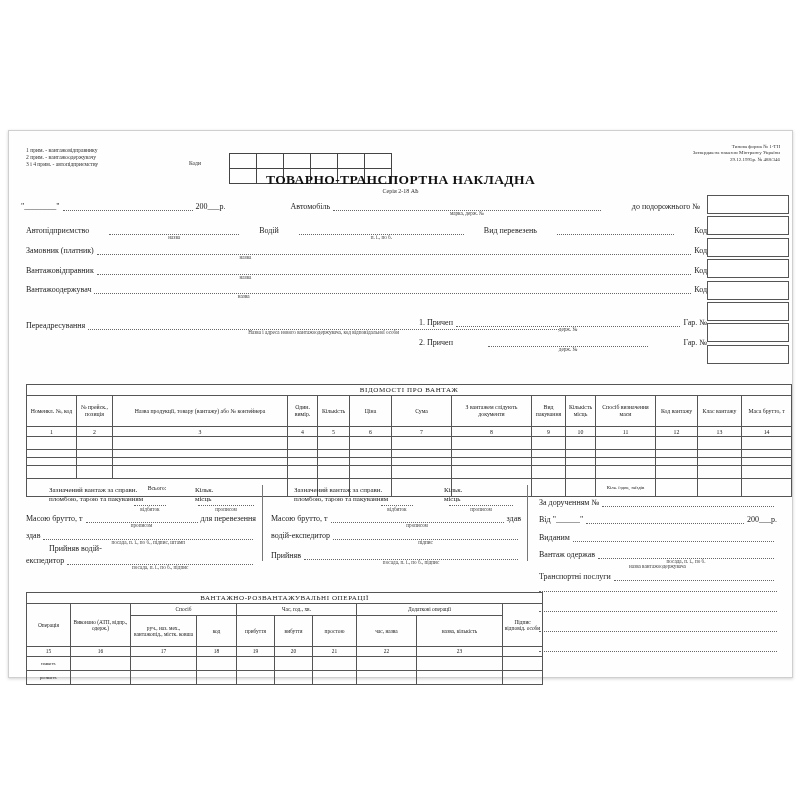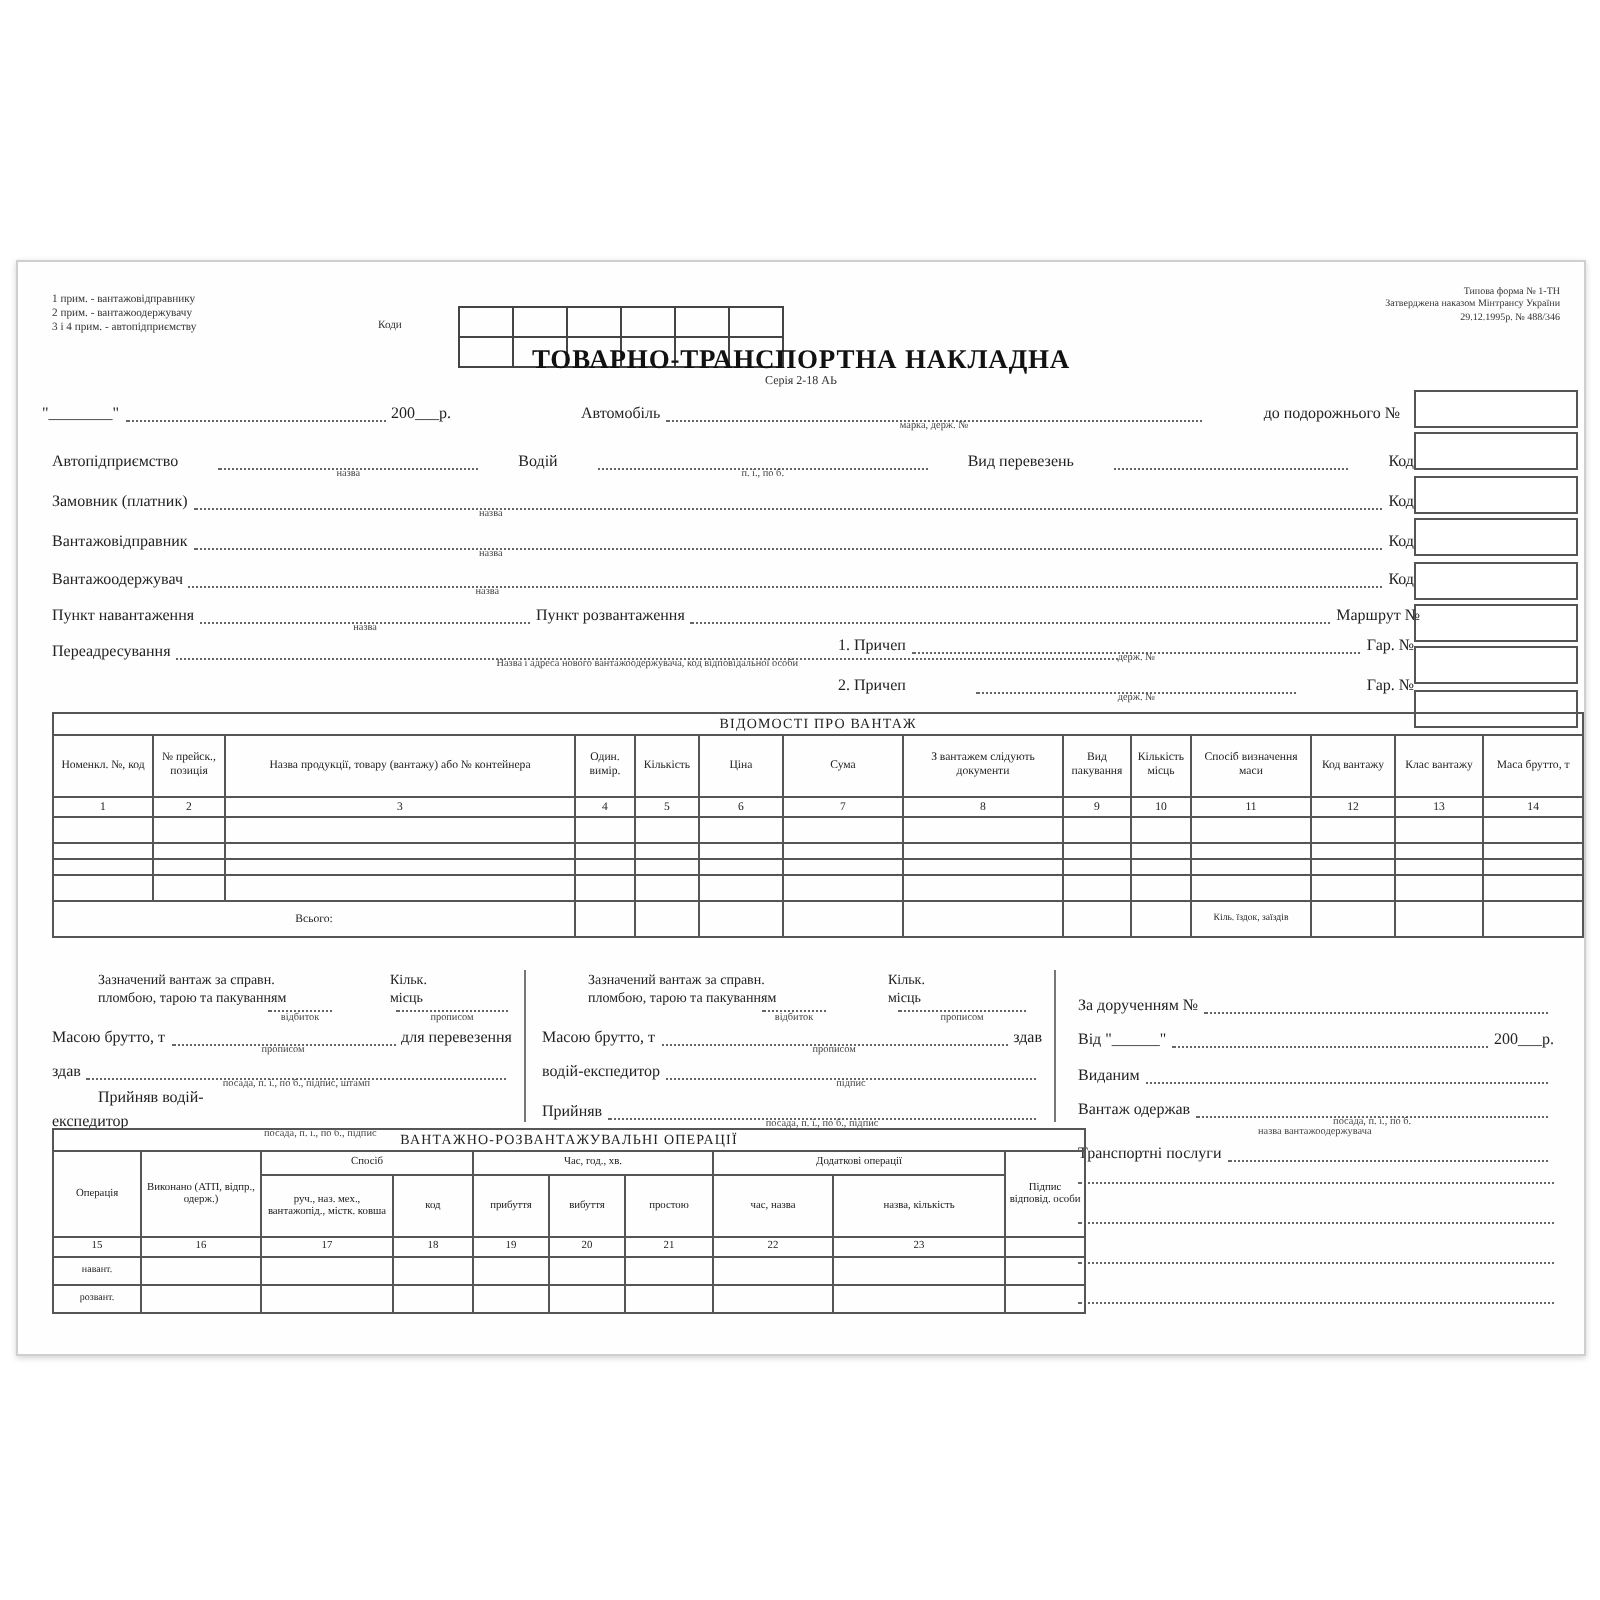--- a/index.html
+++ b/index.html
@@ -20,21 +20,21 @@
   .mini{position:absolute;font-size:7px;line-height:1.1;white-space:nowrap;color:#222;margin-left:23px;}
   .subline{position:absolute;font-size:5.2px;color:#444;white-space:nowrap;}
   .title{position:absolute;left:0;right:0;top:41px;text-align:center;font-weight:bold;
     font-size:13.5px;letter-spacing:.4px;color:#111;}
   .series{position:absolute;left:0;right:0;top:57px;text-align:center;font-size:6px;color:#333;}
   .codes-grid{position:absolute;left:220px;top:22px;display:grid;
     grid-template-columns:repeat(6,27px);grid-auto-rows:15px;}
   .codes-grid .cell{border:1px solid #444;margin:-0.5px;}
   .boxcol{position:absolute;left:698px;top:64px;width:82px;}
   .boxcol .box{height:17px;border:1px solid #555;margin-bottom:2.4px;background:#fff;}
-  table{border-collapse:collapse;table-layout:fixed;}
+  table{border-collapse:collapse;table-layout:fixed;margin-top:28px;}
   .cargo{position:absolute;left:17px;top:225px;width:765px;font-size:5.8px;text-align:center;color:#222;}
   .cargo th,.cargo td{border:1px solid #555;padding:0 1px;font-weight:normal;vertical-align:middle;overflow:hidden;}
   .band{font-size:7px;font-weight:bold;letter-spacing:.6px;height:10px;}
   .cargo .hdr th{height:30px;line-height:1.15;}
   .cargo .nums td{height:9px;}
   .cargo .r12 td{height:12px;} .cargo .r8 td{height:7px;}
   .cargo .total td{height:17px;}
   .trips{font-size:4.8px;line-height:1.1;}
   .vline{position:absolute;border-left:1px solid #777;width:0;}
   .ops{position:absolute;left:17px;top:433px;width:516px;font-size:5.4px;text-align:center;color:#222;}
@@ -136,29 +136,20 @@
   </div>
 
   <div class="row" style="left:17px;top:153px;right:85px;">
     <span class="lbl">Вантажоодержувач</span>
     <span class="fill">
         <span class="sub" style="left:25%;">назва</span>
       </span>
     <span class="lbl">Код</span>
   </div>
 
-  <div class="row" style="left:17px;top:171px;right:82px;">
-    <span class="lbl">Пункт навантаження</span>
-    <span class="fill w165">
-        <span class="sub">назва</span>
-      </span>
-    <span class="lbl">Пункт розвантаження</span>
-    <span class="fill"></span>
-    <span class="lbl">Маршрут №</span>
-  </div>
 
   <div class="row" style="left:17px;top:189px;width:536px;">
     <span class="lbl">Переадресування</span>
     <span class="fill">
         <span class="sub">Назва і адреса нового вантажоодержувача, код відповідальної особи</span>
       </span>
   </div>
 
   <div class="row" style="left:410px;top:186px;right:85px;">
     <span class="lbl">1. Причеп</span>

